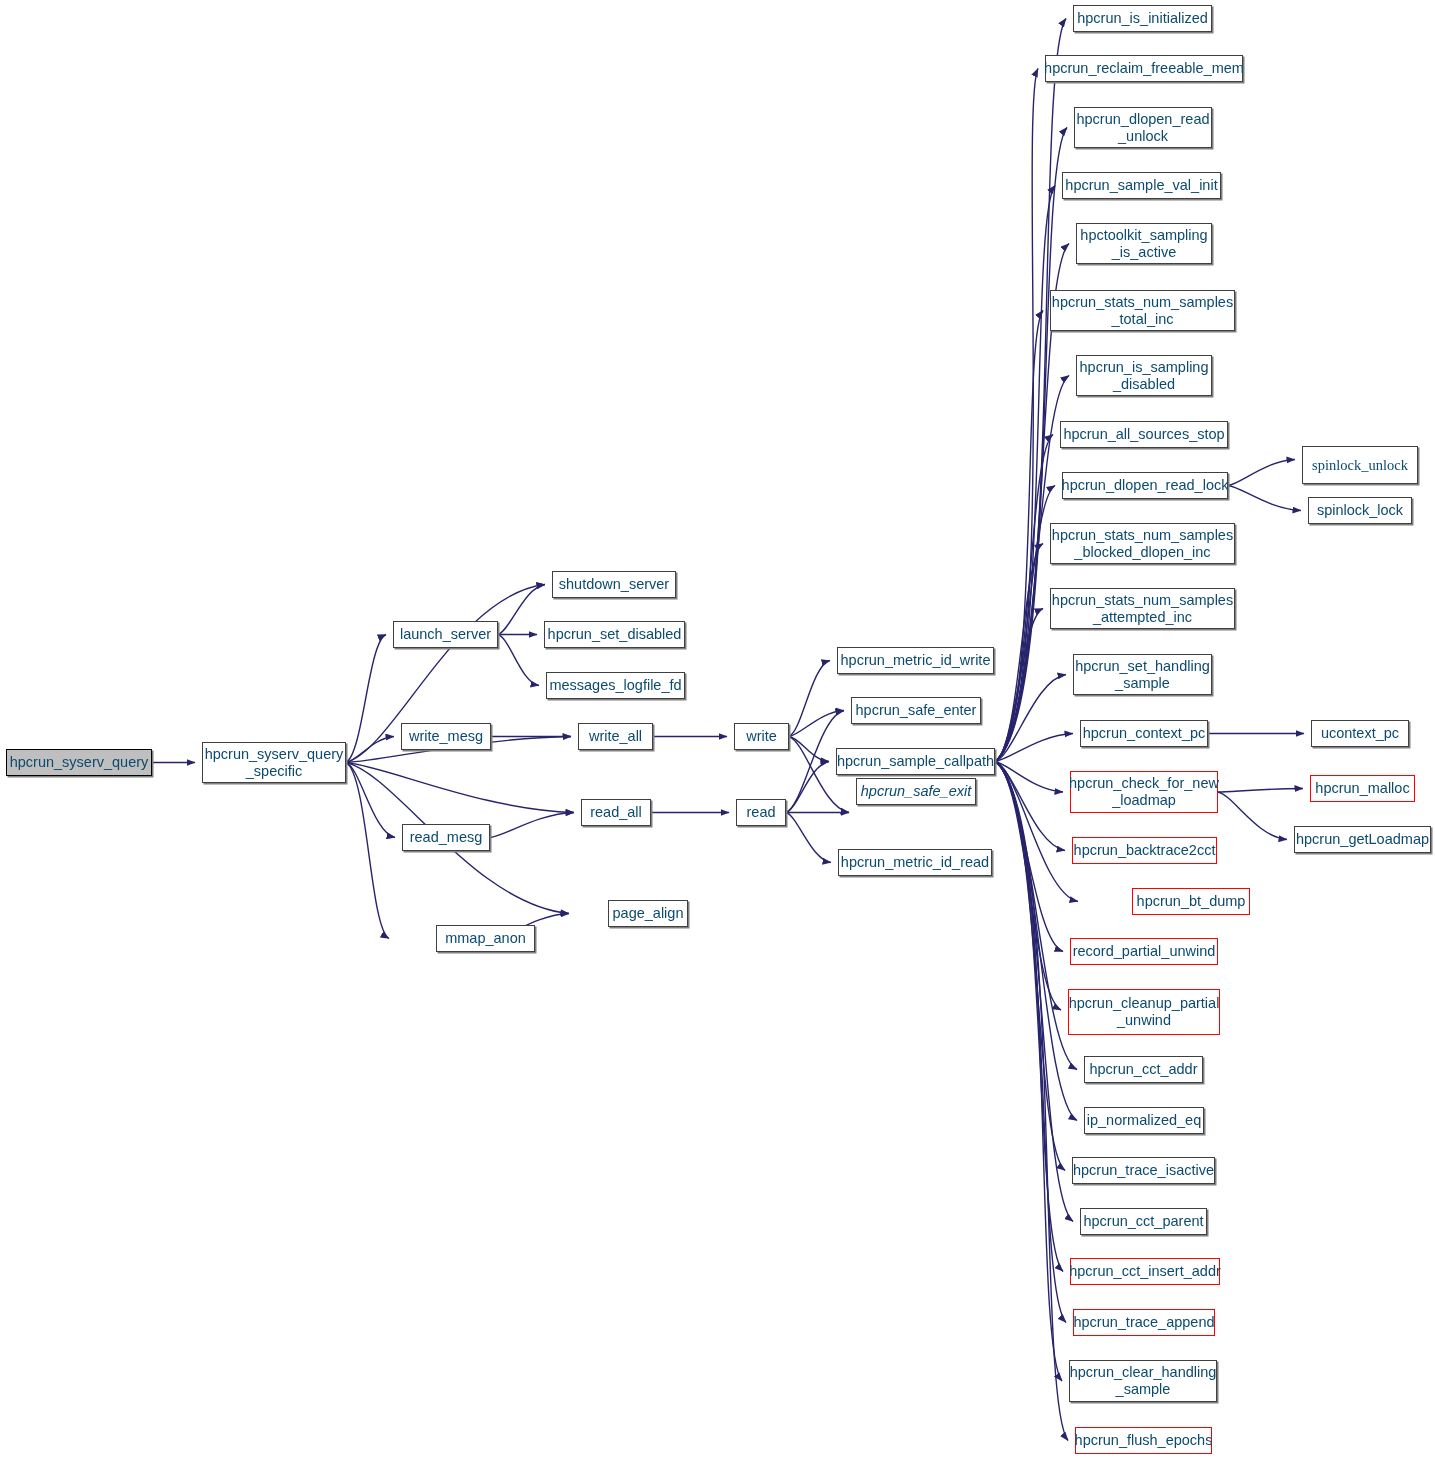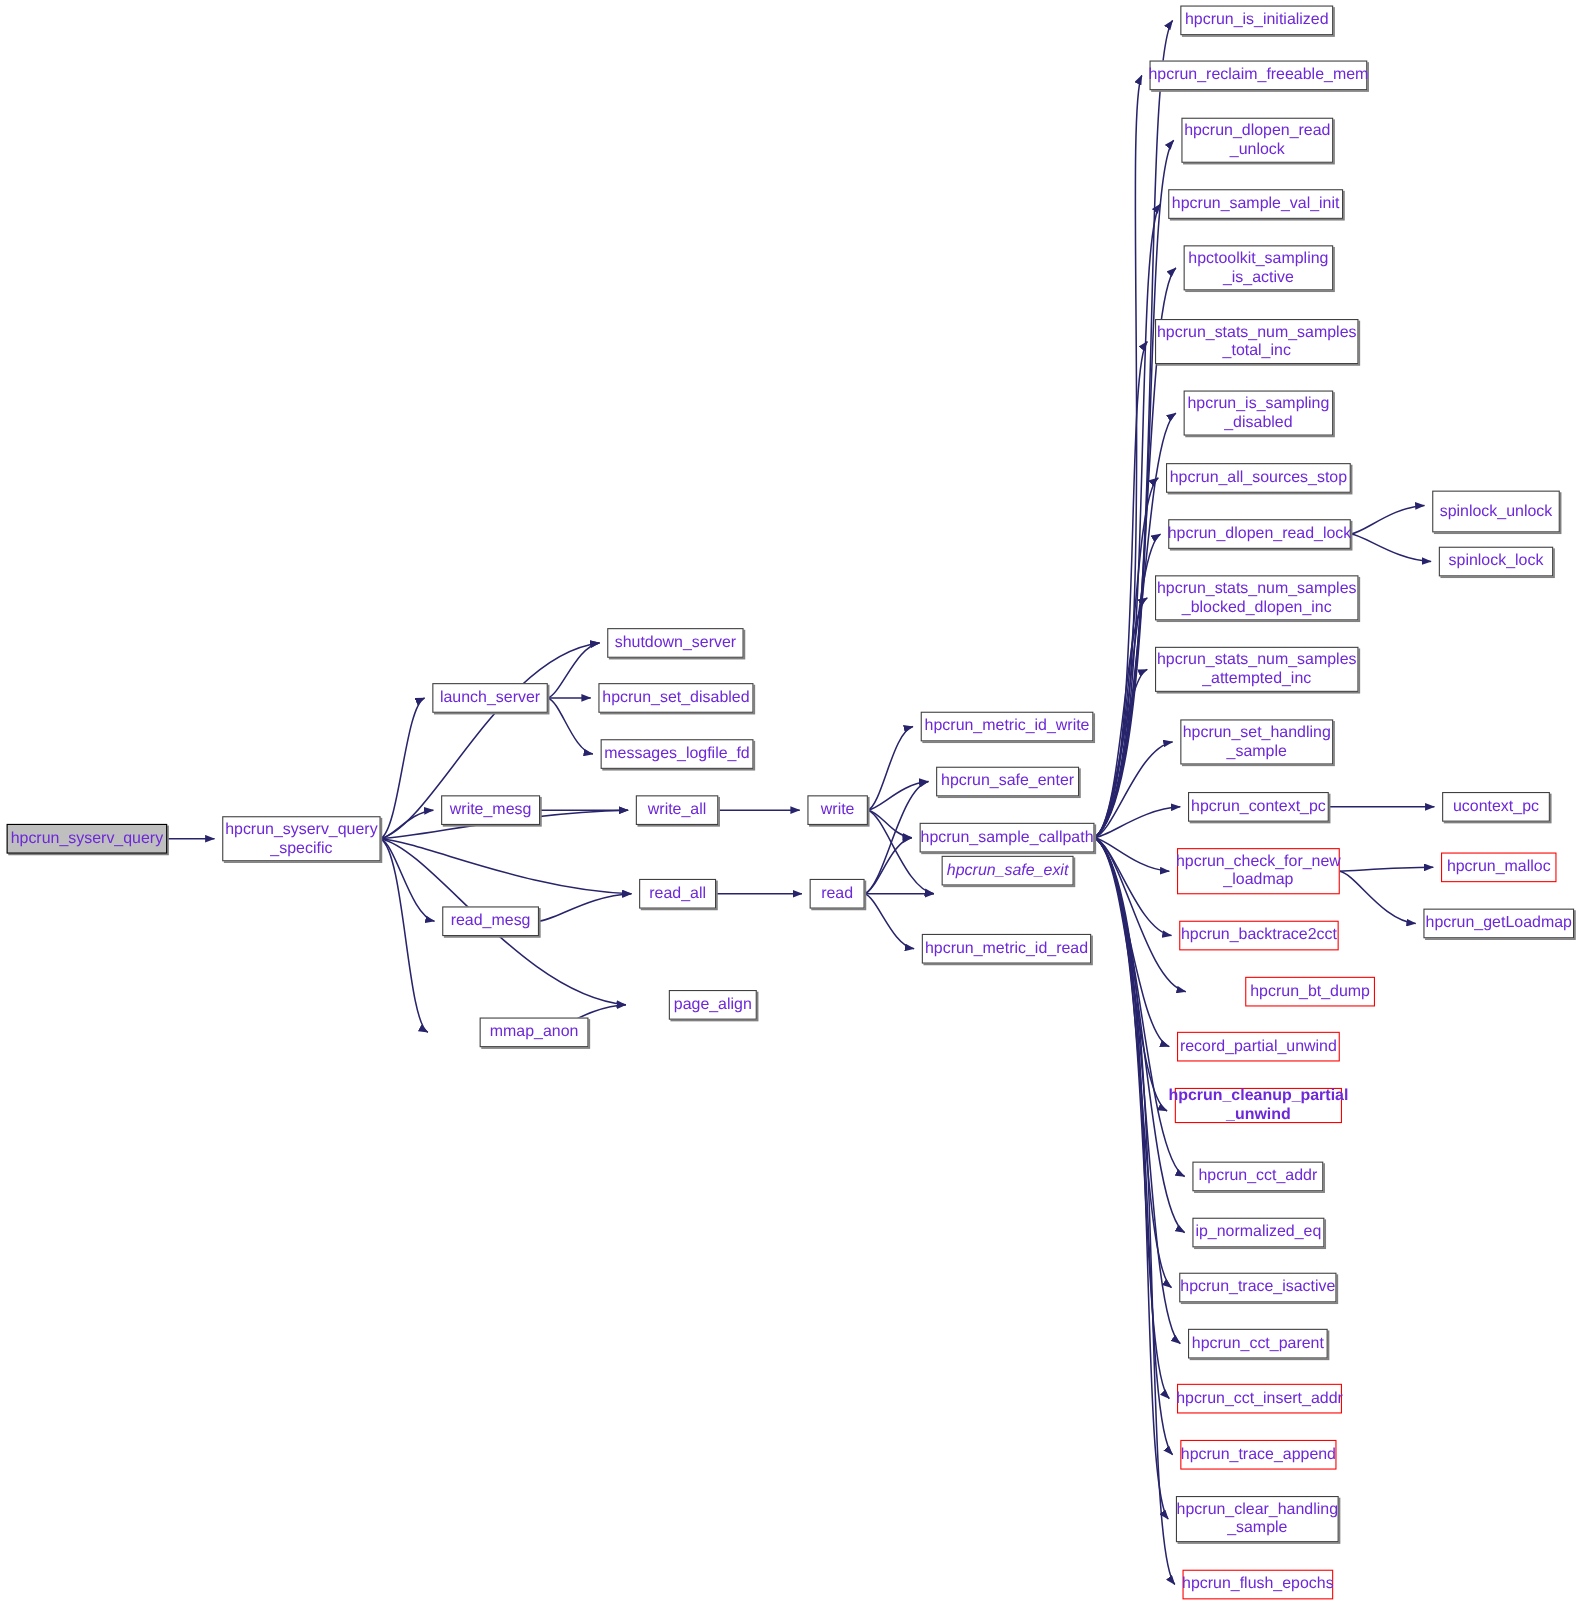--- a/index.html
+++ b/index.html
@@ -30,21 +30,21 @@
     box-sizing: border-box;
     background: #ffffff;
     border: 1px solid #404040;
     box-shadow: 1.5px 1.5px 0 0 #808080;
     display: flex;
     align-items: center;
     justify-content: center;
     text-align: center;
     font-size: 14.5px;
     line-height: 1.15;
-    color: #6d28d9;
+    color: #0c4a6e;
     white-space: pre-line;
     z-index: 5;
   }
   .node.red {
     border: 1.5px solid #ff0000;
     box-shadow: none;
   }
   .node.root {
     background: #bfbfbf;
     border: 1px solid #000000;
@@ -158,30 +158,30 @@
       <div class="node" style="left: 1050px; top: 588px; width: 185px; height: 41px;">hpcrun_stats_num_samples
 _attempted_inc</div>
       <div class="node" style="left: 1073px; top: 654px; width: 139px; height: 41px;">hpcrun_set_handling
 _sample</div>
       <div class="node" style="left: 1080px; top: 720px; width: 128px; height: 27px;">hpcrun_context_pc</div>
       <div class="node red" style="left: 1070px; top: 771px; width: 148px; height: 42px;">hpcrun_check_for_new
 _loadmap</div>
       <div class="node red" style="left: 1072px; top: 837px; width: 145px; height: 27px;">hpcrun_backtrace2cct</div>
       <div class="node red" style="left: 1085px; top: 888px; width: 118px; height: 27px; margin-left: 47px;">hpcrun_bt_dump</div>
       <div class="node red" style="left: 1070px; top: 938px; width: 148px; height: 27px;">record_partial_unwind</div>
-      <div class="node red" style="left: 1068px; top: 989px; width: 152px; height: 32px; font-weight: bold;">hpcrun_cleanup_partial
+      <div class="node red" style="left: 1068px; top: 989px; width: 152px; height: 46px;">hpcrun_cleanup_partial
 _unwind</div>
       <div class="node" style="left: 1084px; top: 1056px; width: 119px; height: 27px;">hpcrun_cct_addr</div>
       <div class="node" style="left: 1084px; top: 1107px; width: 120px; height: 27px;">ip_normalized_eq</div>
       <div class="node" style="left: 1072px; top: 1157px; width: 143px; height: 27px;">hpcrun_trace_isactive</div>
       <div class="node" style="left: 1080px; top: 1208px; width: 127px; height: 27px;">hpcrun_cct_parent</div>
       <div class="node red" style="left: 1070px; top: 1258px; width: 150px; height: 27px;">hpcrun_cct_insert_addr</div>
       <div class="node red" style="left: 1073px; top: 1309px; width: 142px; height: 27px;">hpcrun_trace_append</div>
       <div class="node" style="left: 1069px; top: 1360px; width: 148px; height: 42px;">hpcrun_clear_handling
 _sample</div>
       <div class="node red" style="left: 1075px; top: 1427px; width: 137px; height: 27px;">hpcrun_flush_epochs</div>
-      <div class="node" style="left: 1302px; top: 446px; width: 116px; height: 38px;">spinlock_unlock</div>
+      <div class="node" style="left: 1302px; top: 446px; width: 116px; height: 38px; font-family: Liberation Serif, serif;">spinlock_unlock</div>
       <div class="node" style="left: 1308px; top: 497px; width: 104px; height: 27px;">spinlock_lock</div>
       <div class="node" style="left: 1311px; top: 720px; width: 98px; height: 27px;">ucontext_pc</div>
       <div class="node red" style="left: 1310px; top: 775px; width: 105px; height: 27px;">hpcrun_malloc</div>
       <div class="node" style="left: 1294px; top: 826px; width: 137px; height: 27px;">hpcrun_getLoadmap</div>
     </div>
 </div>
 
 </body></html>

